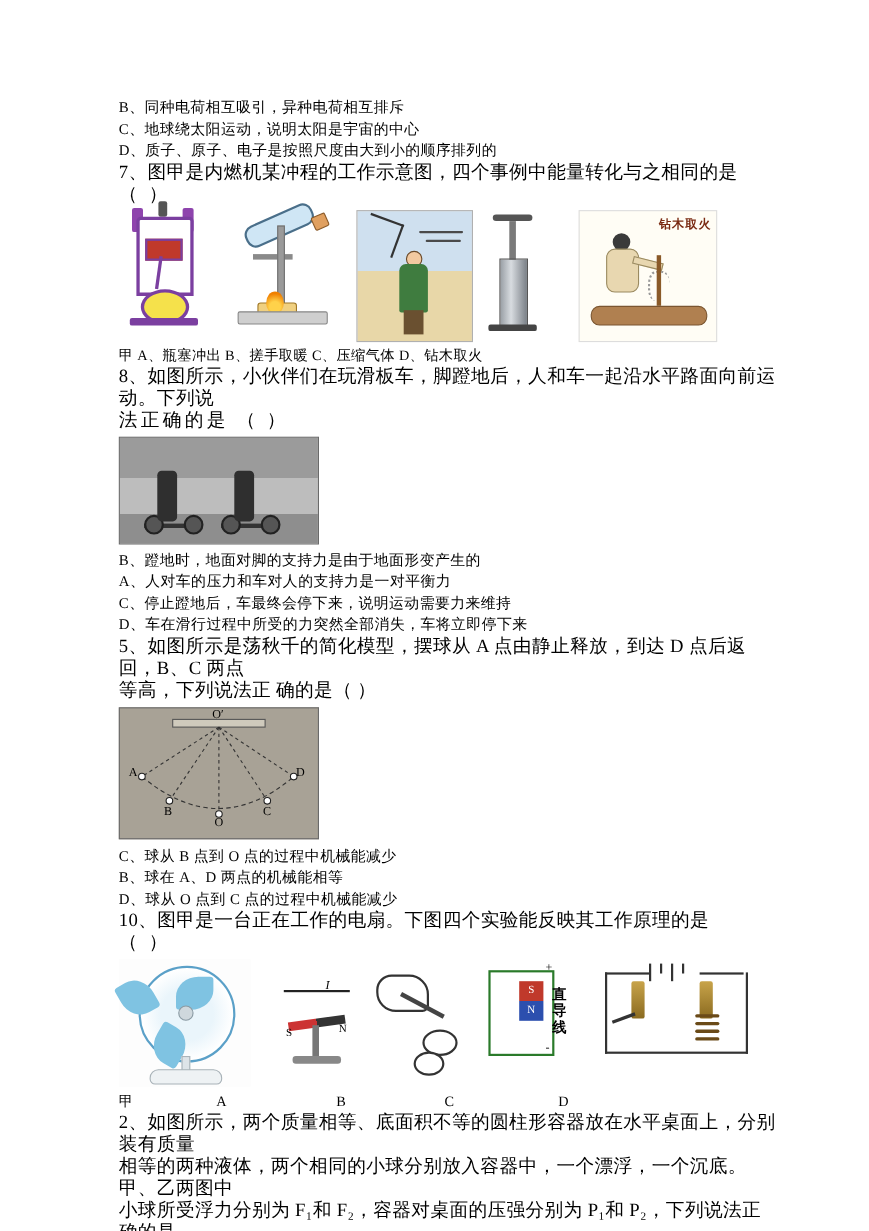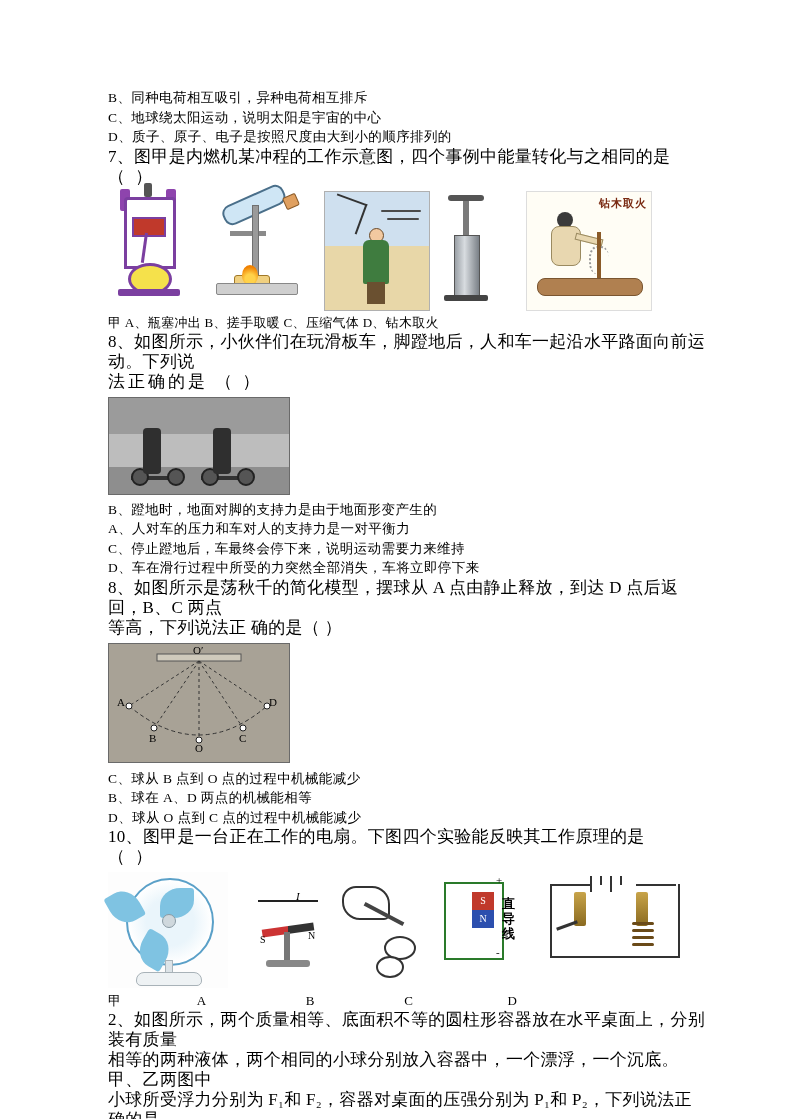--- a/index.html
+++ b/index.html
@@ -479,21 +479,21 @@
       <div class="wheel w4"></div>
       <div class="fig-person p1"></div>
       <div class="fig-person p2"></div>
     </div>
 
     <div class="opt">B、蹬地时，地面对脚的支持力是由于地面形变产生的</div>
     <div class="opt">A、人对车的压力和车对人的支持力是一对平衡力</div>
     <div class="opt">C、停止蹬地后，车最终会停下来，说明运动需要力来维持</div>
     <div class="opt">D、车在滑行过程中所受的力突然全部消失，车将立即停下来</div>
 
-    <div class="q-line">8、如图所示是荡秋千的简化模型，摆球从 A 点由静止释放，到达 D 点后返回，B、C 两点</div>
+    <div class="q-line">5、如图所示是荡秋千的简化模型，摆球从 A 点由静止释放，到达 D 点后返回，B、C 两点</div>
     <div class="q-line">等高，下列说法正  确的是（          ）</div>
 
     <div class="photo pendulum">
       <svg width="180" height="118">
         <rect x="48" y="10" width="84" height="7" fill="#cfcabc" stroke="#555"></rect>
         <line x1="90" y1="17" x2="20" y2="62" stroke="#333" stroke-width="1" stroke-dasharray="3,3"></line>
         <line x1="90" y1="17" x2="45" y2="84" stroke="#333" stroke-width="1" stroke-dasharray="3,3"></line>
         <line x1="90" y1="17" x2="90" y2="96" stroke="#333" stroke-width="1" stroke-dasharray="3,3"></line>
         <line x1="90" y1="17" x2="134" y2="84" stroke="#333" stroke-width="1" stroke-dasharray="3,3"></line>
         <line x1="90" y1="17" x2="158" y2="62" stroke="#333" stroke-width="1" stroke-dasharray="3,3"></line>

